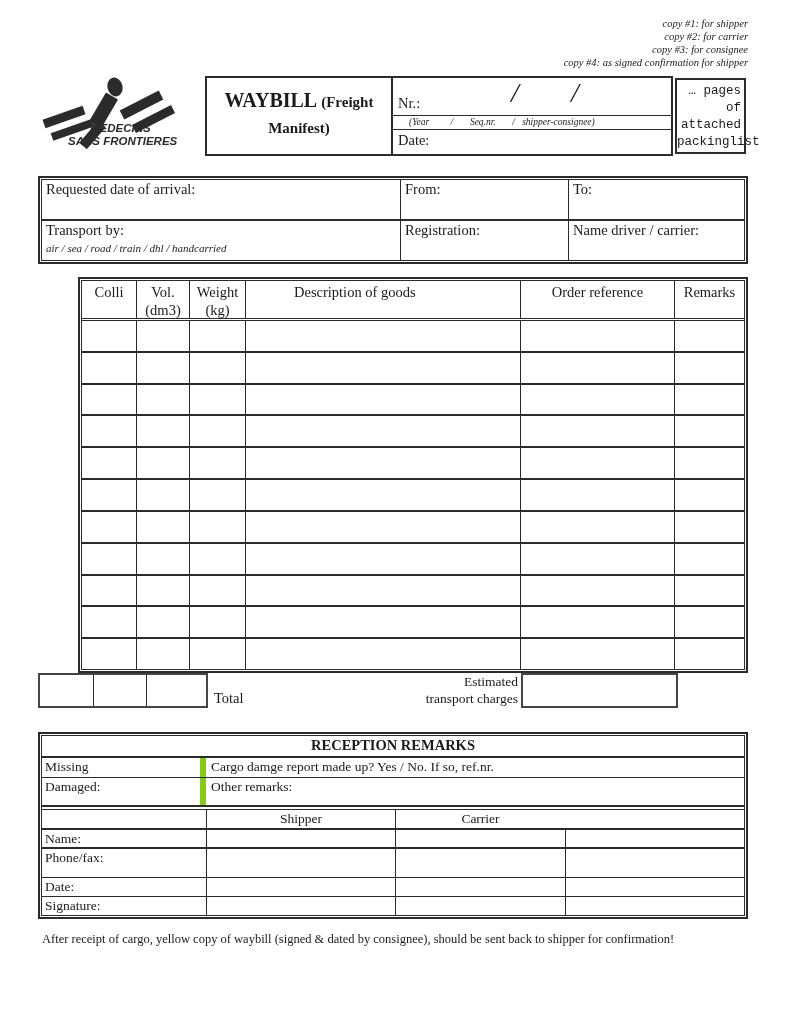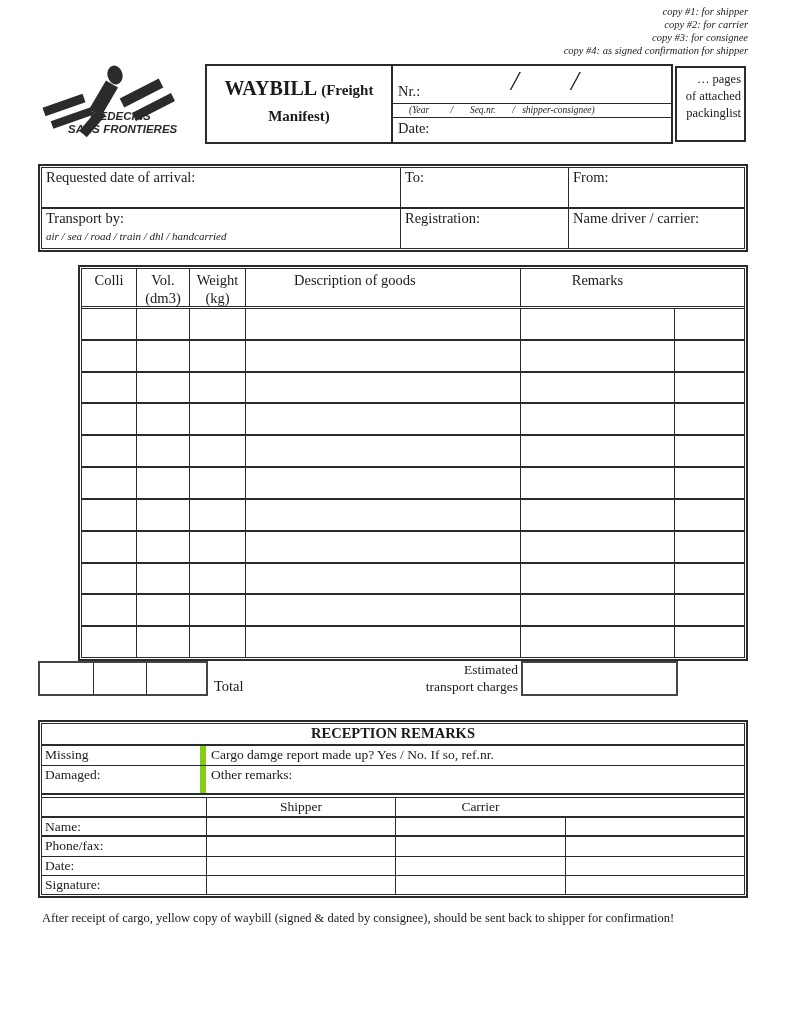--- a/index.html
+++ b/index.html
@@ -6,21 +6,21 @@
   html, body { background: #fff; }
   body {
     width: 785px; height: 1024px; overflow: hidden;
     font-family: "Liberation Serif", serif;
     color: #1a1a1a;
   }
   .page { position: relative; width: 785px; height: 1024px; }
   .content { margin-left: 38px; width: 710px; }
 
   
-  .copy-notes { padding-top: 5px; text-align: right; font-style: italic; font-size: 10.5px; line-height: 13px; }
+  .copy-notes { padding-top: 5px; text-align: right; font-style: italic; font-size: 10.5px; line-height: 13px; margin-top: 12px; }
 
   
   .dbl { border: 2px solid #2b2b2b; padding: 1px; }
   .dbl-in { border: 1px solid #2b2b2b; }
 
   
   .header-band { display: flex; margin-top: 7px; height: 80px; }
   .logo-wrap { width: 167px; height: 80px; }
   .waybill-box {
     width: 188px; height: 80px; border: 2px solid #2b2b2b;
@@ -34,21 +34,21 @@
   .nr-slash.s1 { left: 118px; }
   .nr-slash.s2 { left: 178px; }
   .nr-hint {
     height: 15px; border-top: 1px solid #2b2b2b; border-bottom: 1px solid #2b2b2b;
     font-size: 9.5px; font-style: italic; white-space: pre; padding-left: 16px; line-height: 13px; color: #222;
   }
   .date-row { flex: 1; font-size: 14.5px; padding: 2px 0 0 5px; }
   .pages-box {
     width: 71px; height: 76px; margin-left: 2px; margin-top: 2px;
     border: 2px solid #2b2b2b; font-size: 12.5px; line-height: 17px;
-    text-align: right; padding: 3px 3px 0 0;
+    text-align: right; padding: 3px 3px 0 0; font-family: Liberation Mono, monospace;
   }
 
   
   .info-band { margin-top: 20px; }
   .info-grid { display: grid; grid-template-columns: 358px 168px 1fr; }
   .ib { font-size: 14.5px; padding: 1px 4px 2px 4px; }
   .ib.cl { border-left: 1px solid #2b2b2b; }
   .ib.rt { border-top: 2px solid #2b2b2b; }
   .ib.r1 { height: 39px; }
   .ib.r2 { height: 41px; }
@@ -88,21 +88,21 @@
   .p-c0 { width: 164px; padding: 1px 0 0 3px; }
   .p-c1 { width: 189px; }
   .p-c2 { width: 170px; }
   .p-c3 { flex: 1; }
   .p-c1, .p-c2, .p-c3 { border-left: 1px solid #2b2b2b; }
   .p-head { height: 20px; border-bottom: 2px solid #2b2b2b; }
   .p-head .p-c1, .p-head .p-c2, .p-head .p-c3 { text-align: center; padding-top: 1px; }
   .p-name { height: 19px; border-bottom: 2px solid #2b2b2b; }
   .p-addr { height: 66px; border-bottom: 2px solid #2b2b2b; }
   .p-addr .lined { background-image: repeating-linear-gradient(to bottom, transparent 0px, transparent 15px, #d9d9d9 15px, #d9d9d9 16px); }
-  .p-phone { height: 20px; border-bottom: 1px solid #2b2b2b; }
+  .p-phone { height: 29px; border-bottom: 1px solid #2b2b2b; }
   .p-date { height: 19px; border-bottom: 1px solid #2b2b2b; }
   .p-sig { height: 18px; }
 
   .footer-note { margin-top: 13px; font-size: 12.5px; padding-left: 4px; }
 </style>
 </head>
 <body>
 
 <div class="page">
   <div class="content">
@@ -152,22 +152,22 @@
         <div>… pages</div>
         <div>of attached</div>
         <div>packinglist</div>
       </div>
     </div>
 
     <div class="dbl info-band">
       <div class="dbl-in">
         <div class="info-grid">
           <div class="ib r1">Requested date of arrival:</div>
+          <div class="ib r1 cl">From:</div>
           <div class="ib r1 cl">To:</div>
-          <div class="ib r1 cl">From:</div>
           <div class="ib r2 rt">
             <div>Transport by:</div>
             <div class="transport-sub">air / sea / road / train / dhl / handcarried</div>
           </div>
           <div class="ib r2 rt cl">Registration:</div>
           <div class="ib r2 rt cl">Name driver / carrier:</div>
         </div>
       </div>
     </div>
 
@@ -181,20 +181,23 @@
           <div class="gh">
             <div>Vol.</div>
               <div>(dm3)</div>
           </div>
           <div class="gh">
             <div>Weight</div>
               <div>(kg)</div>
           </div>
           <div class="gh desc">
             <div>Description of goods</div>
+          </div>
+          <div class="gh">
+            <div>Order reference</div>
           </div>
           <div class="gh">
             <div>Remarks</div>
           </div>
         </div>
         <div class="gt-body">
             <div class="gr">
               <div class="gc"></div>
               <div class="gc"></div>
               <div class="gc"></div>

